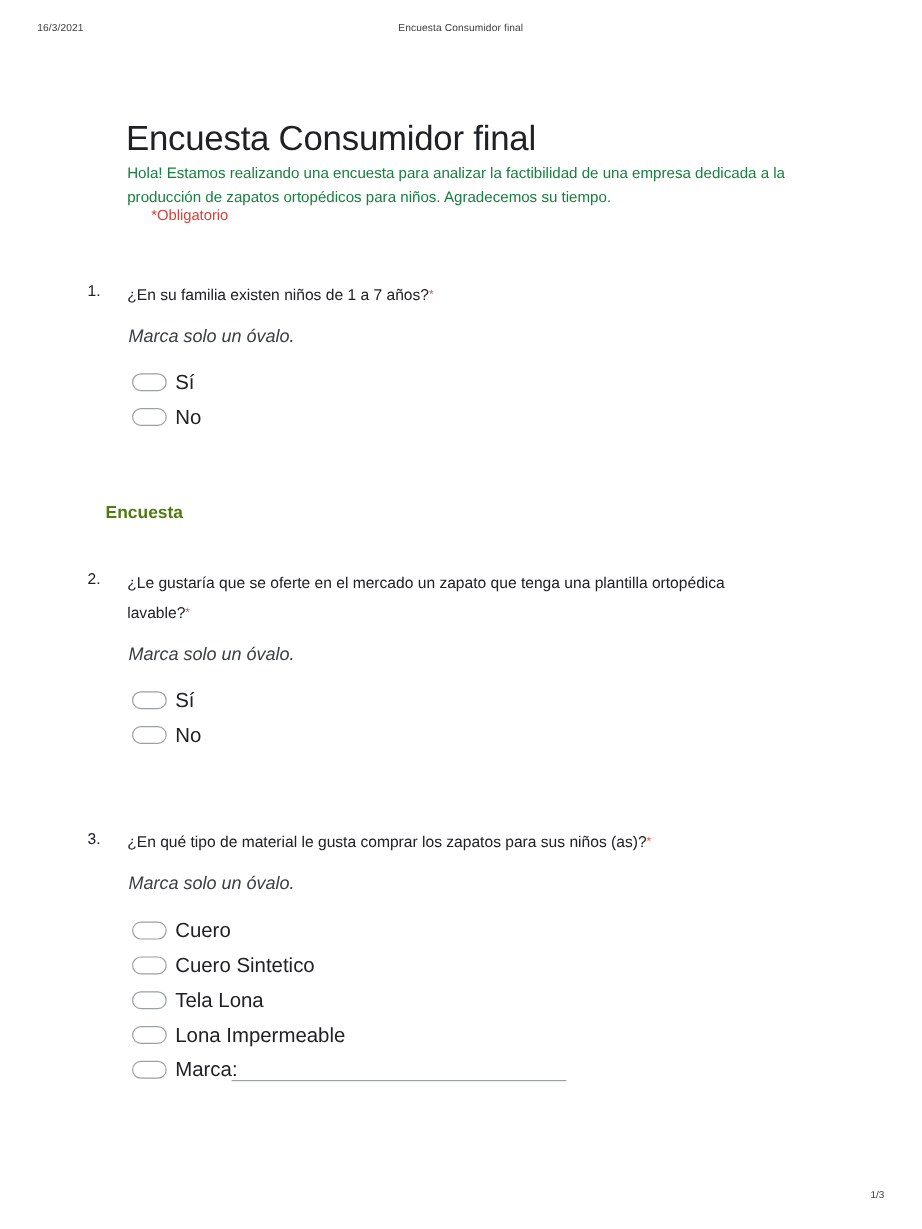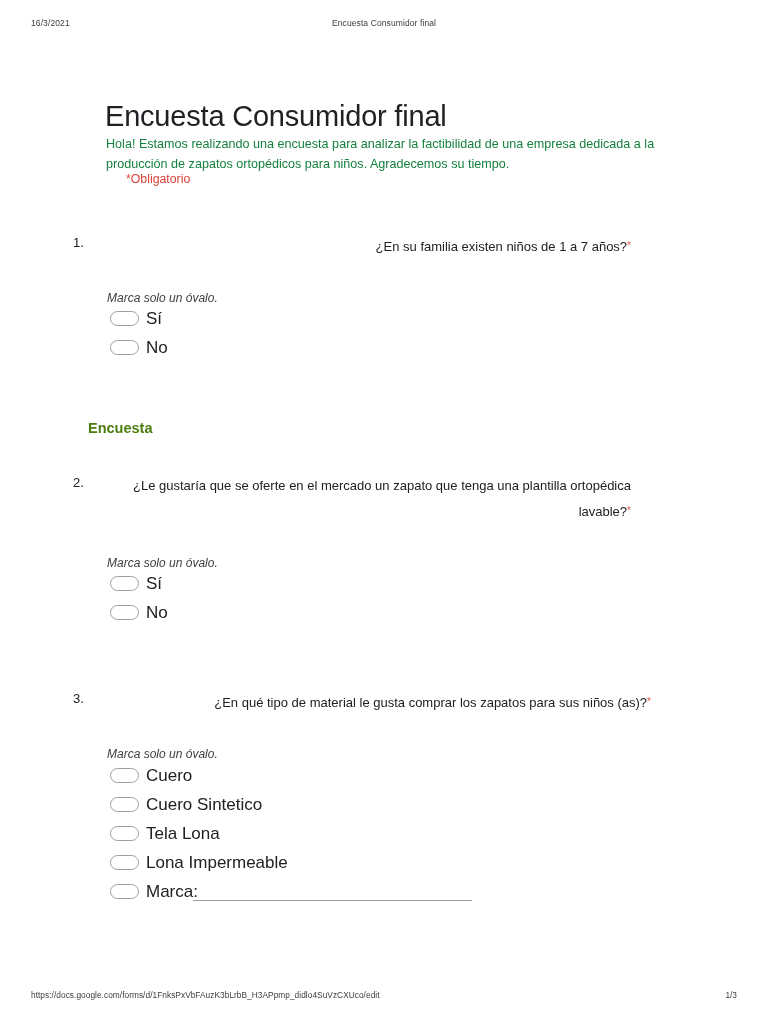--- a/index.html
+++ b/index.html
@@ -96,35 +96,33 @@
     line-height: 20px;
   }
   .q-text {
     position: absolute;
     left: 106px;
     top: 0;
     width: 525px;
     font-size: 13px;
     line-height: 25px;
     color: #202124;
-    text-align: right;
   }
   .q-text .star {
     color: #e05a4e;
     font-size: 10px;
     vertical-align: 2px;
   }
   .q-hint {
     position: absolute;
     left: 107px;
-    font-size: 12px;
+    font-size: 15px;
     font-style: italic;
     color: #3c4043;
     line-height: 18px;
-    margin-top: 17px;
   }
 
   .options {
     position: absolute;
     left: 110px;
   }
   .option {
     position: relative;
     height: 29px;
   }
@@ -267,15 +265,14 @@
     <div class="option">
       <span class="oval"></span>
       <span class="opt-label">Marca:</span>
       <span class="other-line"></span>
     </div>
   </div>
 
 </div>
 
 <div class="print-footer">
-  <span class="pf-url">https://docs.google.com/forms/d/1FnksPxVbFAuzK3bLrbB_H3APpmp_didlo4SuVzCXUco/edit</span>
   <span class="pf-page">1/3</span>
 </div>
 
 </body></html>

